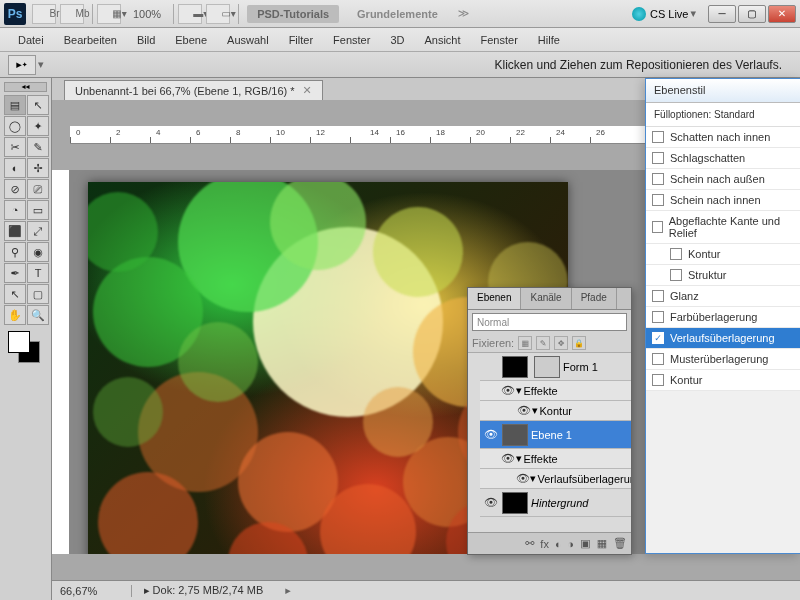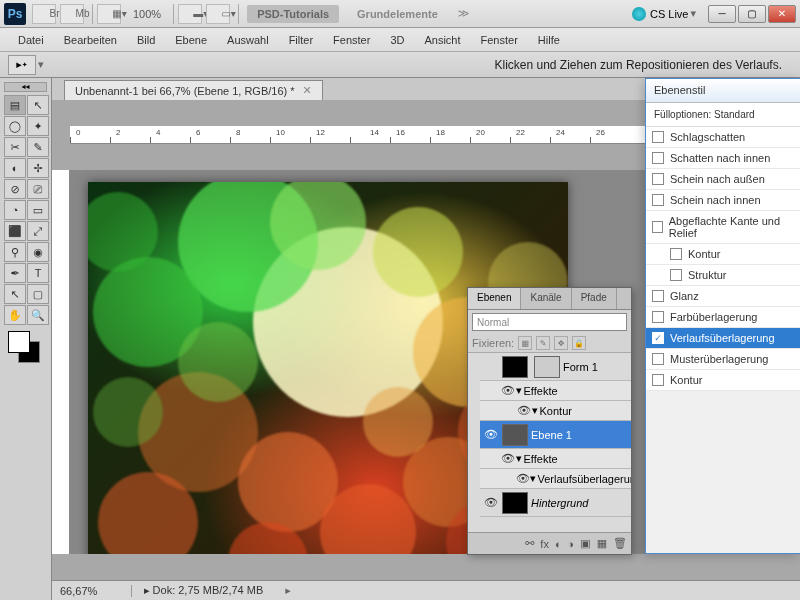--- a/index.html
+++ b/index.html
@@ -297,25 +297,25 @@
   </div>
 </div>
 
 <div class="styles-panel">
   <div class="styles-title">Ebenenstil</div>
   <div class="styles-body">
     <div class="style-head">Fülloptionen: Standard</div>
     <div id="stylelist">
         <div class="style-row">
           <span class="chk"></span>
+          <span>Schatten nach innen</span>
+        </div>
+        <div class="style-row">
+          <span class="chk"></span>
           <span>Schlagschatten</span>
-        </div>
-        <div class="style-row">
-          <span class="chk"></span>
-          <span>Schatten nach innen</span>
         </div>
         <div class="style-row">
           <span class="chk"></span>
           <span>Schein nach außen</span>
         </div>
         <div class="style-row">
           <span class="chk"></span>
           <span>Schein nach innen</span>
         </div>
         <div class="style-row">

